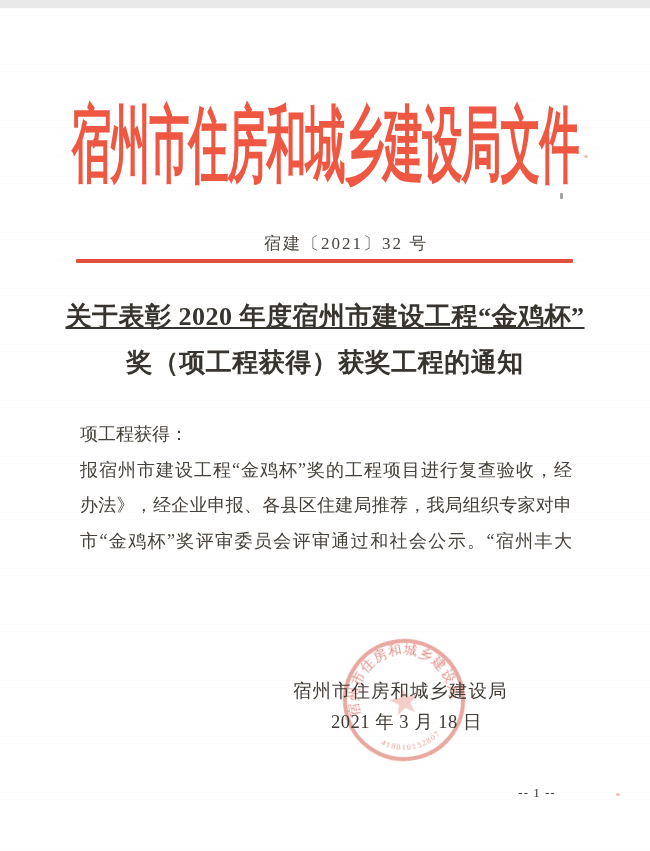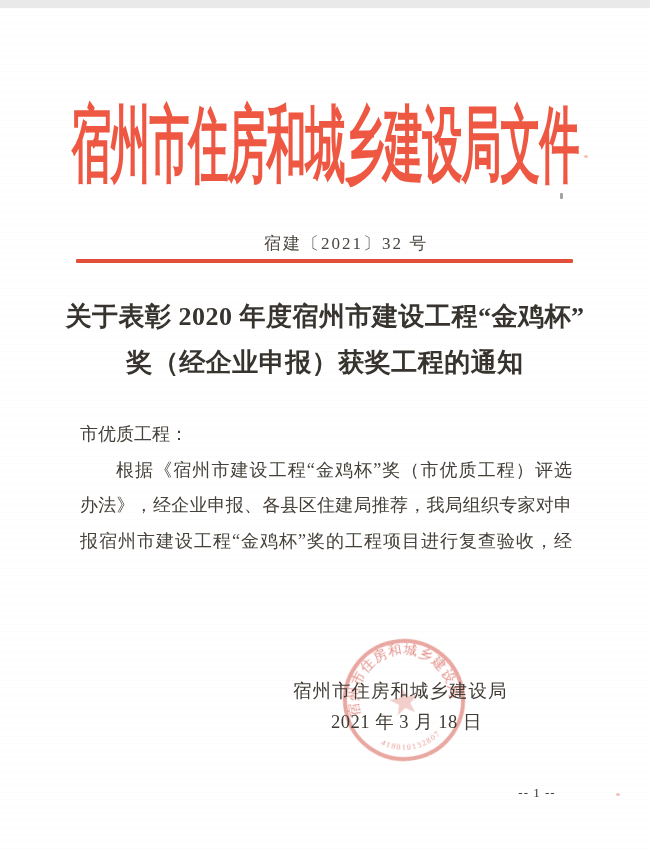--- a/index.html
+++ b/index.html
@@ -21,21 +21,21 @@
     font-size:17px;font-weight:400;color:#4a453f;letter-spacing:2px;padding-left:21px;
   }
   .rule{
     position:absolute;top:251px;left:76px;width:497px;height:4px;
     background:#e14f3b;border-radius:1px;
   }
   .title-line{
     position:absolute;left:0;width:100%;text-align:center;font-weight:bold;
     color:#37332f;font-size:26px;letter-spacing:0.5px;white-space:nowrap;
   }
-  .title-line.l1{top:291px;}
+  .title-line.l1{top:291px;text-decoration:underline;}
   .title-line.l2{top:337px;}
   .body-block{
     position:absolute;top:409px;left:80px;width:492px;
     font-size:18px;color:#454039;
   }
   .body-line{height:35.7px;line-height:35.7px;white-space:nowrap;}
   .body-line.justify{white-space:normal;text-align:justify;text-align-last:justify;text-justify:inter-character;overflow:hidden;}
   .body-line.indent{text-indent:36px;}
   .sig-org{
     position:absolute;top:670px;left:293px;font-size:18.5px;color:#403b35;
@@ -64,27 +64,27 @@
 
 <div class="page">
 
   <div class="banner" style="color: rgb(238, 88, 67);">宿州市住房和城乡建设局文件</div>
 
   <div class="docnum">宿建〔2021〕32 号</div>
 
   <div class="rule" style="background: rgb(225, 79, 59);"></div>
 
   <div class="title-line l1">关于表彰 2020 年度宿州市建设工程“金鸡杯”</div>
-  <div class="title-line l2">奖（经企业申报）获奖工程的通知</div>
+  <div class="title-line l2">奖（项工程获得）获奖工程的通知</div>
 
   <div class="body-block">
-      <div class="body-line">市优质工程：</div>
-      <div class="body-line justify indent">根据《宿州市建设工程“金鸡杯”奖（市优质工程）评选</div>
+      <div class="body-line">项工程获得：</div>
+      <div class="body-line justify">报宿州市建设工程“金鸡杯”奖的工程项目进行复查验收，经</div>
       <div class="body-line justify">办法》，经企业申报、各县区住建局推荐，我局组织专家对申</div>
-      <div class="body-line justify">报宿州市建设工程“金鸡杯”奖的工程项目进行复查验收，经</div>
+      <div class="body-line justify">市“金鸡杯”奖评审委员会评审通过和社会公示。“宿州丰大</div>
     </div>
 
   <div class="sig-org">宿州市住房和城乡建设局</div>
   <div class="sig-date">2021 年 3 月 18 日</div>
 
   <svg class="seal" viewBox="0 0 136 136" aria-hidden="true">
     <circle cx="68" cy="68" r="59" fill="none" stroke="#cf4337" stroke-width="4" opacity="0.55"></circle>
     <path id="sealTopArc" d="M 22.7,76 A 46,46 0 1 1 113.3,76" fill="none"></path>
     <path id="sealBotArc" d="M 22.7,89.1 A 50,50 0 0 0 113.3,89.1" fill="none"></path>
     <polygon points="68,55 71.5,65.1 82.3,65.4 73.7,71.9 76.8,82.1 68,76 59.2,82.1 62.3,71.9 53.7,65.4 64.5,65.1" fill="#cf4337" opacity="0.3"></polygon>

